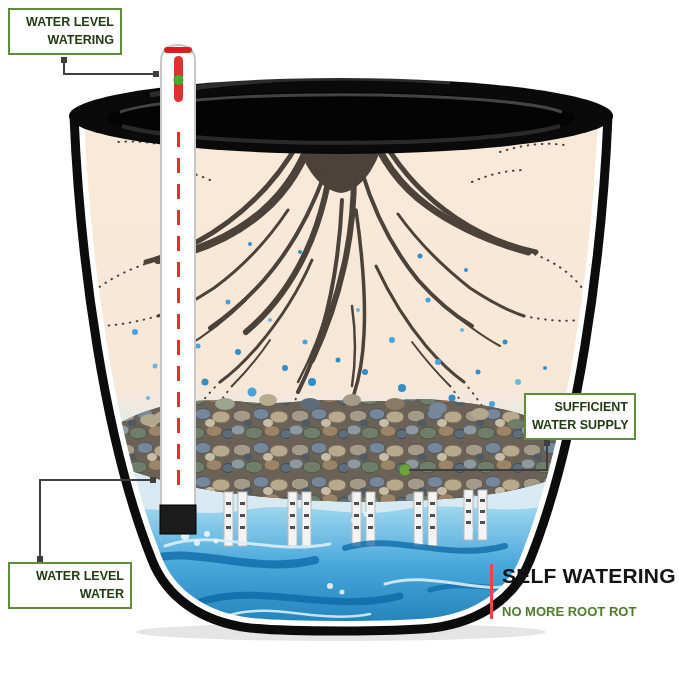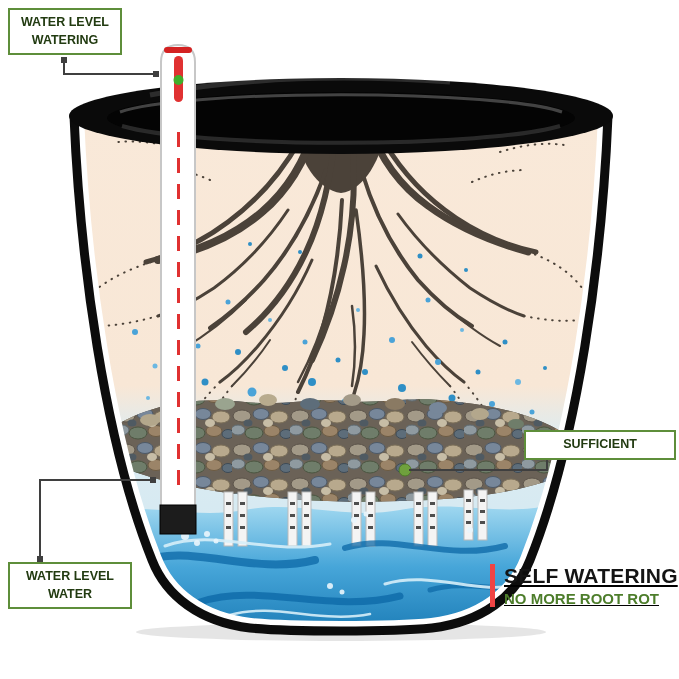--- a/index.html
+++ b/index.html
@@ -3,32 +3,32 @@
 <meta charset="utf-8">
 <title>Self Watering Planter Infographic</title>
 <style>
   html,body{margin:0;padding:0;}
   body{font-family:"Liberation Sans",sans-serif;background:#fff;}
   .stage{position:relative;width:679px;height:679px;background:#fff;overflow:hidden;}
   .stage svg{position:absolute;left:0;top:0;}
   .callout{
     position:absolute;box-sizing:border-box;background:#fff;
     border:2px solid #5e8e3a;color:#223b11;font-weight:bold;
-    font-size:12.5px;line-height:1.4;text-align:center;padding:4px 6px;
+    font-size:12.5px;line-height:1.4;text-align:right;padding:4px 6px;
   }
   .callout div{white-space:nowrap;}
   .callout-indicator{left:8px;top:8px;width:114px;}
-  .callout-supply{left:524px;top:393px;width:152px;margin-top:37px;}
+  .callout-supply{left:524px;top:393px;width:112px;}
   .callout-shaft{left:8px;top:562px;width:124px;}
   .tagline{
     position:absolute;left:490px;top:564px;width:182px;
-    border-left:5px solid #ef4444;padding-left:9px;box-sizing:border-box;text-decoration:underline;
+    border-left:3px solid #ef4444;padding-left:9px;box-sizing:border-box;
   }
   .tagline-title{font-size:21px;font-weight:bold;color:#141414;letter-spacing:.2px;white-space:nowrap;}
-  .tagline-subtitle{font-size:15px;font-weight:bold;color:#4d7d2b;margin-top:2px;white-space:nowrap;}
+  .tagline-subtitle{font-size:13px;font-weight:bold;color:#4d7d2b;margin-top:16px;white-space:nowrap;}
 </style>
 </head>
 <body>
 
 <div class="stage">
 
 <svg width="679" height="679" viewBox="0 0 679 679">
   <defs>
     <clipPath id="potClip">
       <path d="M74,116 C80,260 104,440 152,560 C166,596 200,622 250,628 C290,632 392,632 432,628 C482,622 516,596 530,560 C578,440 602,260 608,116 Z"></path>
@@ -298,20 +298,21 @@
   </g>
 </svg>
 
 <div class="callout callout-indicator">
   <div>WATER LEVEL</div>
   <div>WATERING</div>
 </div>
 
 <div class="callout callout-supply">
   <div>SUFFICIENT</div>
+  <div>WATER SUPPLY</div>
 </div>
 
 <div class="callout callout-shaft">
   <div>WATER LEVEL</div>
   <div>WATER</div>
 </div>
 
 <div class="tagline">
   <div class="tagline-title">SELF WATERING</div>
   <div class="tagline-subtitle">NO MORE ROOT ROT</div>

